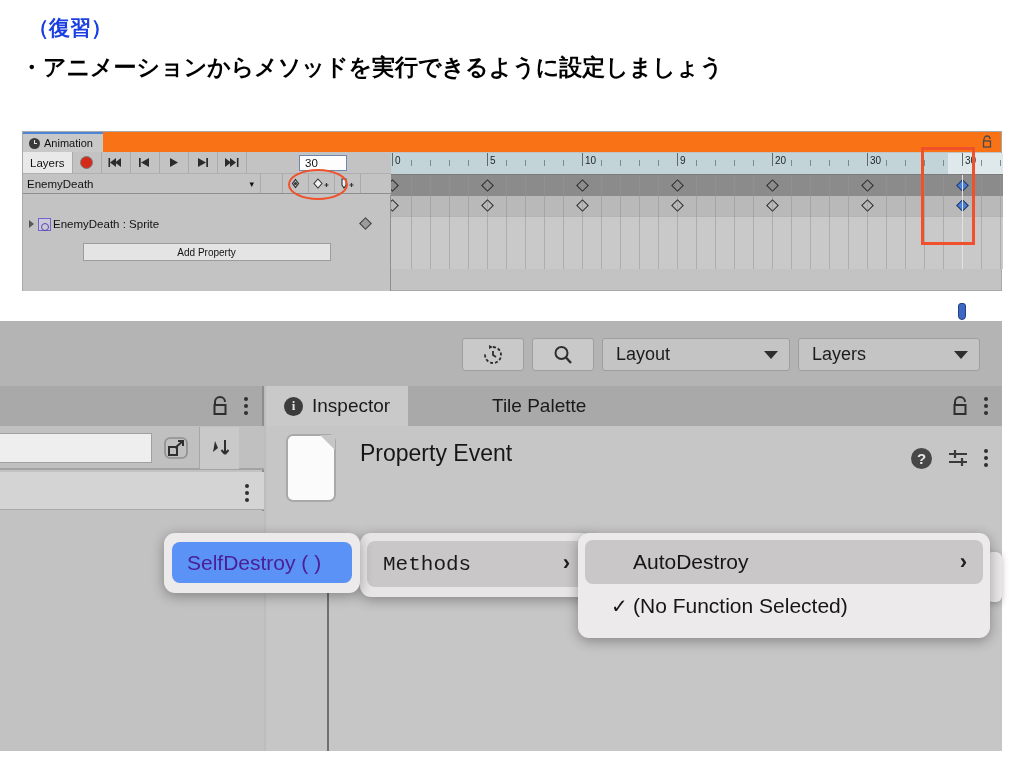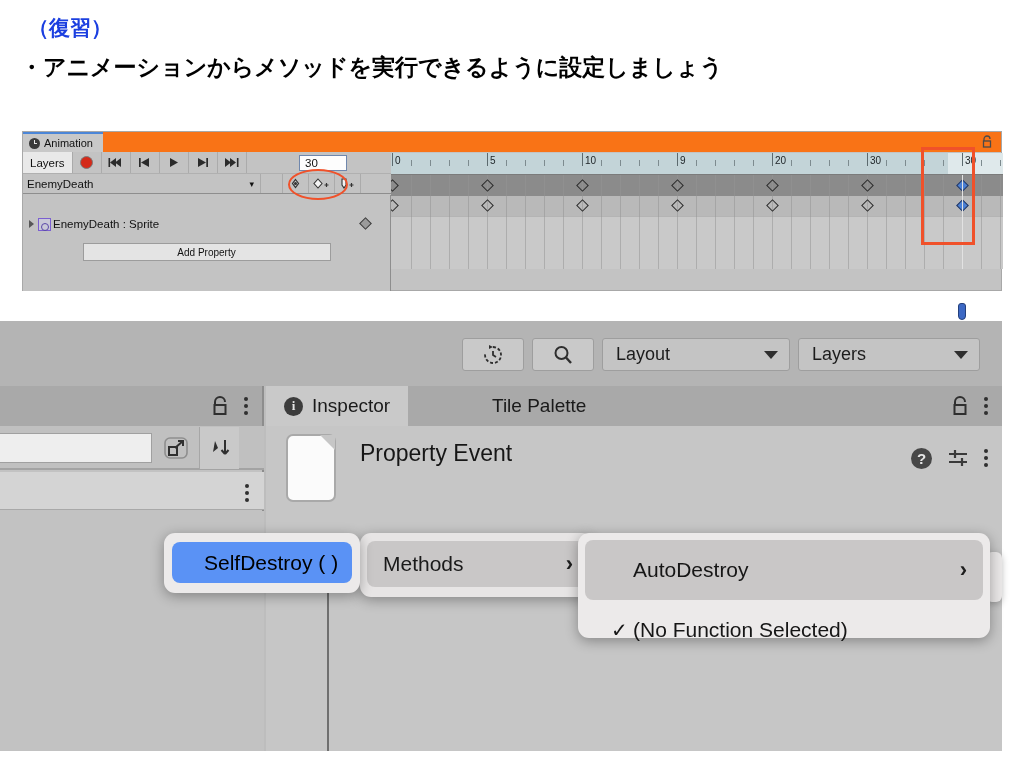--- a/index.html
+++ b/index.html
@@ -337,39 +337,39 @@
   .menu-outer {
     position: absolute; background: #eceaea;
     border-radius: 11px;
     box-shadow: 0 3px 13px rgba(0,0,0,.33);
     z-index: 30;
   }
   .m1 { left: 164px; top: 533px; width: 196px; height: 60px; padding: 9px 8px; }
   .mi-sel {
     width: 100%; height: 41px; background: #5a92f5;
     border-radius: 8px; display: flex; align-items: center;
-    padding-left: 32px; font-size: 21px; color: #000000;
+    padding-left: 15px; font-size: 21px; color: #4c1d95;
   }
   .m2 {
     left: 360px; top: 533px; width: 233px; height: 64px;
-    background: #e7e5e5; padding: 8px 7px;
+    background: #e7e5e5; padding: 8px 7px; font-family: Liberation Mono, monospace;
   }
   .mi-row {
     width: 100%; height: 46px; border-radius: 8px;
     display: flex; align-items: center; justify-content: space-between;
     padding: 0 13px 0 16px; font-size: 21px; color: #1a1a1a;
   }
   .mi-row.hov { background: #c9c7c7; }
   .chev { font-size: 22px; font-weight: bold; color: #1d1d1d; }
   .m3 {
     left: 578px; top: 533px; width: 412px; height: 105px;
     background: #eceaea; padding: 7px 7px;
   }
   .mi-row2 {
-    width: 100%; height: 60px; border-radius: 8px;
+    width: 100%; height: 44px; border-radius: 8px;
     display: flex; align-items: center; justify-content: space-between;
     padding: 0 16px 0 48px; font-size: 21px; color: #161616;
   }
   .mi-row2.hov { background: #c9c7c7; }
   .check {
     position: absolute; left: 26px;
     font-size: 20px; color: #161616;
   }
   .mi-wrap { position: relative; }
   .menu-nub {

